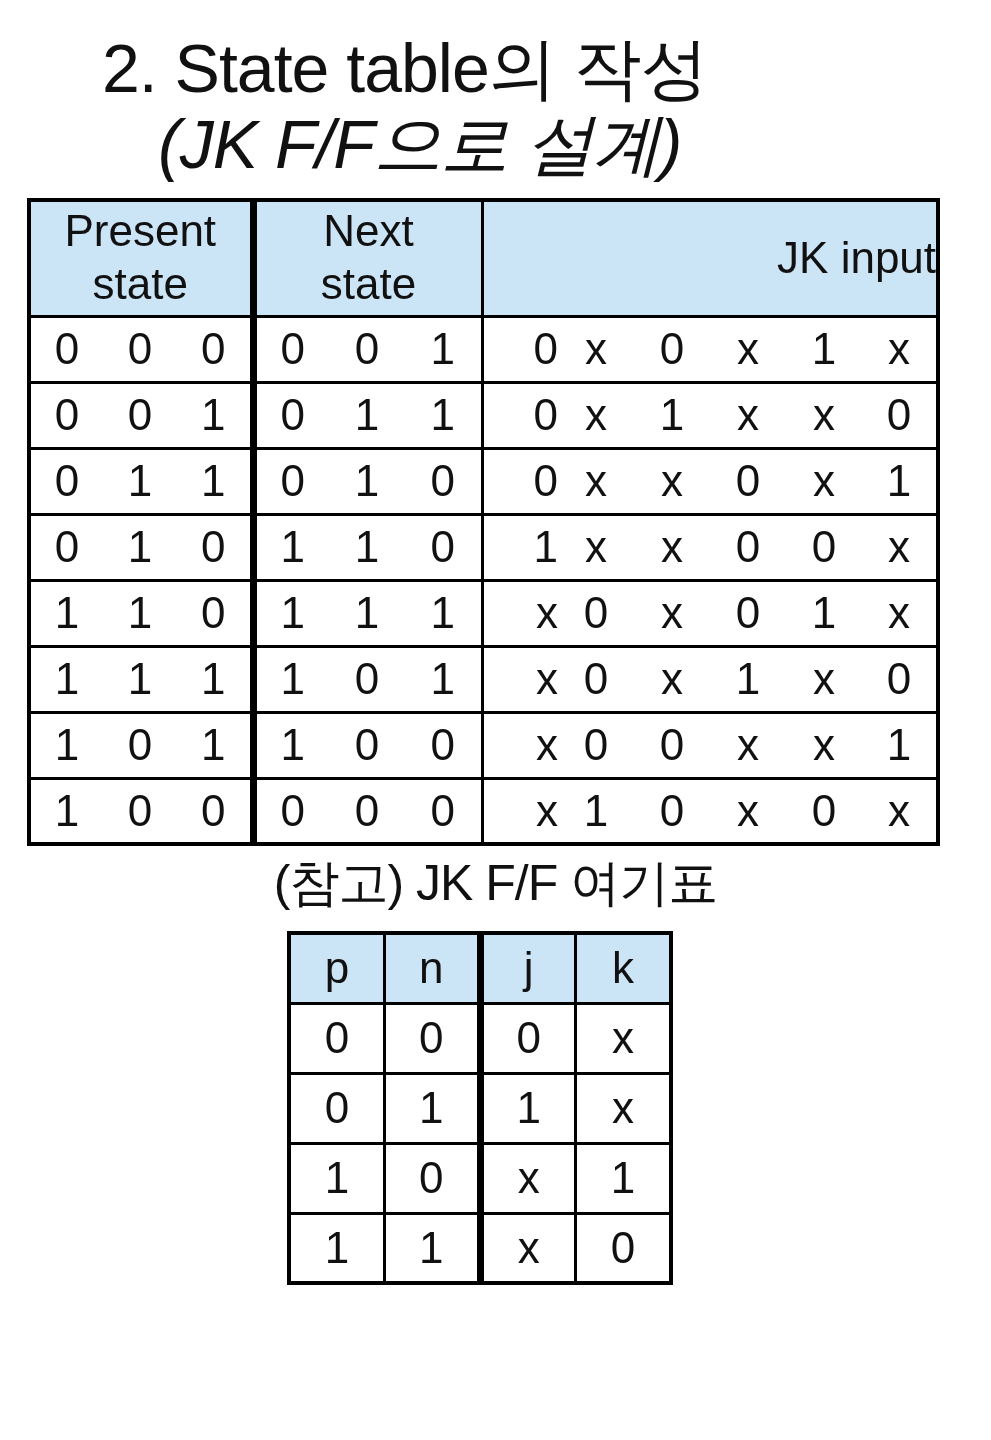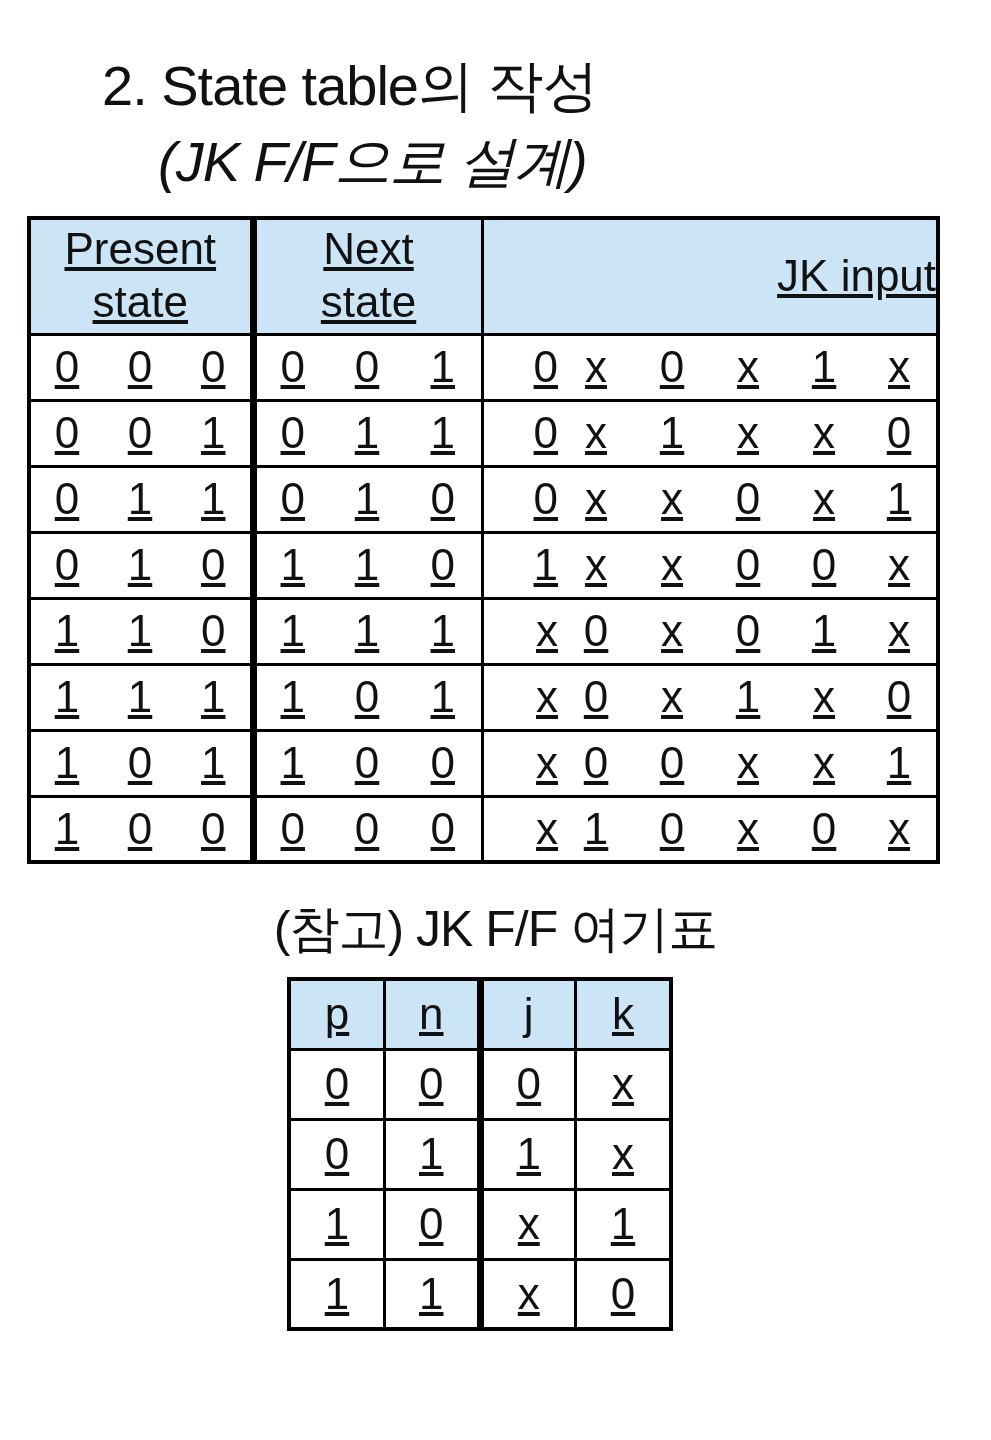--- a/index.html
+++ b/index.html
@@ -10,29 +10,29 @@
   }
   *{ box-sizing:border-box; }
   html,body{ margin:0; padding:0; }
   body{
     width:991px; height:1440px; overflow:hidden;
     background:var(--page-bg);
     color:var(--ink);
     font-family:"Liberation Sans","DejaVu Sans",sans-serif;
   }
   .title{
-    margin:48px 0 0 102px;
-    font-size:56px;
+    margin:30px 0 0 102px;
+    font-size:68px;
     line-height:76px;
     letter-spacing:-1px;
     white-space:nowrap;
   }
   .title-line2{ padding-left:56px;font-style:italic; }
 
-  table{ border-collapse:collapse; table-layout:fixed;text-decoration:underline; }
+  table{ border-collapse:collapse; table-layout:fixed; }
   th,td{ padding:0; font-weight:400; text-align:center; vertical-align:middle; }
 
   
   .state-table{
     margin:16px 0 0 27px;
     width:913px;
     border:4px solid var(--border);
   }
   .state-table th,.state-table td{ font-size:44px; }
   .gh-row th{
@@ -51,21 +51,21 @@
     height:66px;
     border-bottom:3px solid var(--border);
     background:#fff;
   }
   .gdiv1{ border-left:7px solid var(--border);margin-top:35px; }   
   .gdiv2{ border-left:3px solid var(--border);text-align:right; }   
   .sub-row th.wsep{ border-left:3px solid rgba(255,255,255,0.85); }
 
   
   .caption{
-    margin-top:32px;
+    margin-top:4px;
     text-align:center;
     font-size:50px;
     letter-spacing:-1px;
   }
   .exc-table{
     margin:14px 0 0 287px;
     width:386px;
     border:4px solid var(--border);
   }
   .exc-table th,.exc-table td{

